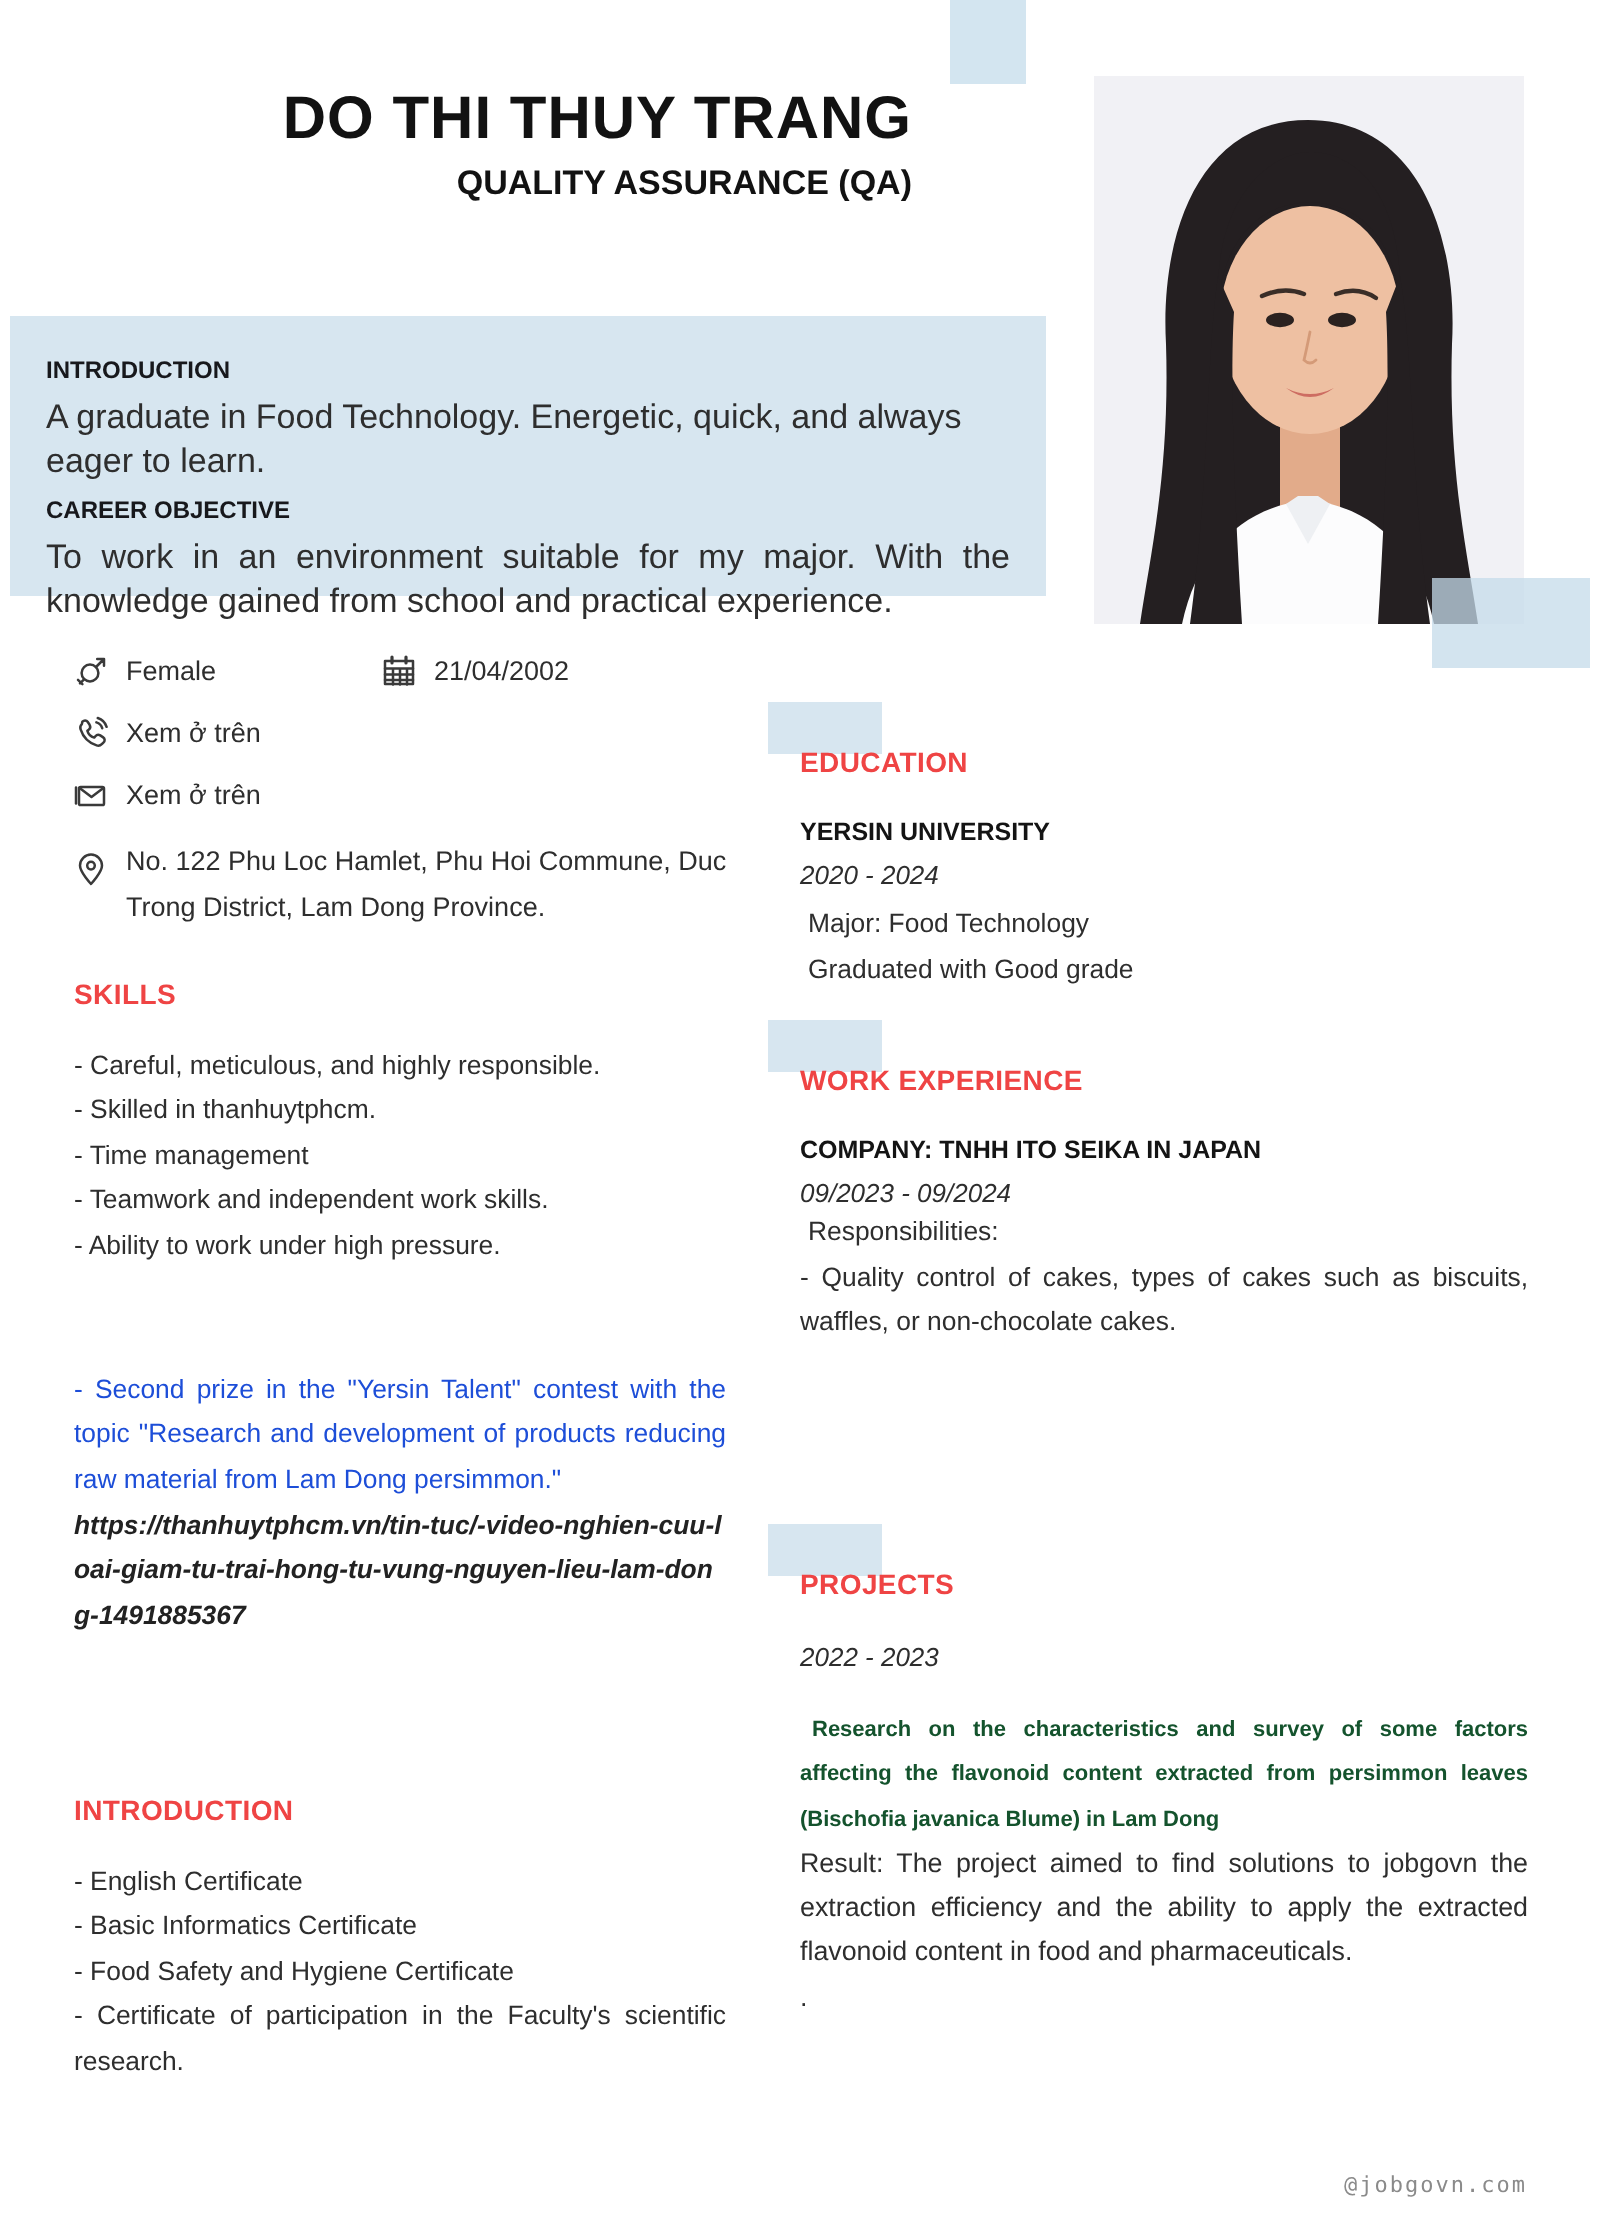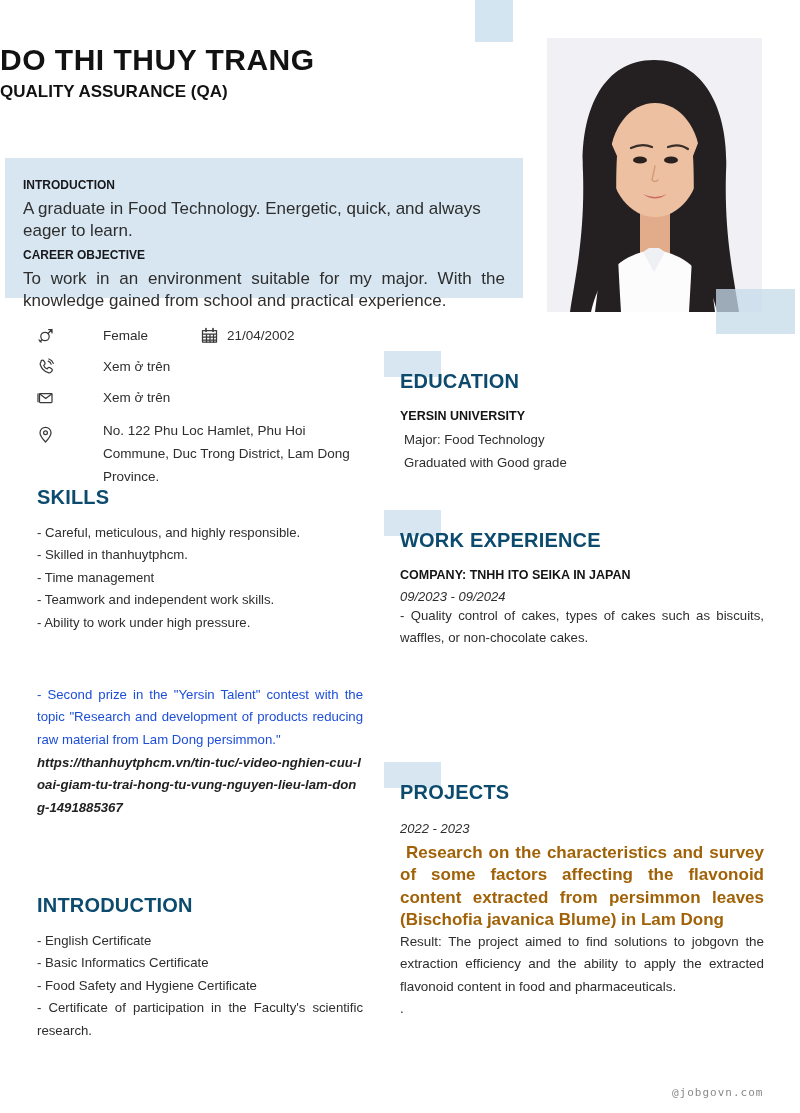--- a/index.html
+++ b/index.html
@@ -7,42 +7,42 @@
   .page {
     position: relative; width: 800px; height: 1113px;
     background: #ffffff; overflow: hidden; color: #2e2e2e;
   }
   
   .sq { position: absolute; background: #d3e5f0; }
   .sq-top { left: 475px; top: 0; width: 38px; height: 42px; }
   .sq-photo-overlay { left: 716px; top: 289px; width: 79px; height: 45px;
     background: rgba(196,219,234,0.75); z-index: 4; }
   
-  .name-block { position: absolute; left: 0; top: 42px; width: 440px; }
+  .name-block { position: absolute; left: 16px; top: 42px; width: 440px; text-align: right; }
   .name { font-size: 30px; font-weight: bold; color: #121212; letter-spacing: 0.5px; line-height: 36px; }
   .job-title { font-size: 17px; font-weight: bold; color: #121212; line-height: 24px; margin-top: 2px; }
   
   .photo { position: absolute; left: 547px; top: 38px; width: 215px; height: 274px; z-index: 2; }
   
   .intro-box { position: absolute; left: 5px; top: 158px; width: 518px; height: 140px;
     background: #d7e6f0; padding: 17px 18px 0 18px; }
   .intro-label { font-size: 12px; font-weight: bold; color: #17181c; line-height: 20px; margin-bottom: 3px; }
   .intro-text { font-size: 17px; color: #2e2e2e; line-height: 22px; margin-bottom: 3px; }
   .intro-text.justify { text-align: justify; }
   
   .contact { position: absolute; left: 37px; top: 326px; width: 332px; }
-  .c-row { display: flex; align-items: flex-start; margin-bottom: 11px; gap: 40px; }
+  .c-row { display: flex; align-items: flex-start; margin-bottom: 11px; }
   .c-row .icon { flex: 0 0 17px; height: 20px; margin-right: 9px; display: flex; align-items: center; }
   .c-text { font-size: 13.5px; color: #2e2e2e; line-height: 20px; }
   .c-row.first { position: relative; }
-  .c-dob { position: absolute; left: 164px; top: 0; display: flex; align-items: flex-start; }
+  .c-dob { position: absolute; left: 154px; top: 0; display: flex; align-items: flex-start; }
   .c-dob .icon { flex: 0 0 17px; margin-right: 9px; }
   .c-row.address .c-text { line-height: 23px; }
   
-  .section-heading { font-size: 20px; font-weight: bold; color: #0c4a6e; line-height: 19px; letter-spacing: 0.2px; }
+  .section-heading { font-size: 14px; font-weight: bold; color: #ef4444; line-height: 19px; letter-spacing: 0.2px; }
   .left-col-sec { position: absolute; left: 37px; width: 326px; }
   .sec-skills { top: 488px; }
   .sec-awards { top: 669px; }
   .sec-certs  { top: 896px; }
   .li { font-size: 13.2px; color: #2e2e2e; line-height: 22.4px; }
   .li.justify { text-align: justify; }
   .sec-body { margin-top: 15px; }
   .para { font-size: 13.2px; color: #1d4ed8; line-height: 22.3px; text-align: justify; }
   .link-text { font-size: 13.2px; font-weight: bold; font-style: italic; color: #222; line-height: 22.4px;
     margin-top: 1px; word-break: break-all; text-decoration: none; display: block; }
@@ -51,22 +51,22 @@
   .right-col-sec .deco { position: absolute; left: -16px; top: 0; width: 57px; height: 26px; background: #d7e6f0; z-index: 0; }
   .right-col-sec .section-heading { position: relative; z-index: 1; margin-top: 21px; }
   .sec-edu { top: 351px; }
   .sec-work { top: 510px; }
   .sec-projects { top: 762px; }
   .sub-head { font-size: 12.5px; font-weight: bold; color: #141414; line-height: 16px; margin-top: 17px; }
   .period { font-size: 13px; font-style: italic; color: #2e2e2e; line-height: 16px; margin-top: 6px; }
   .detail { font-size: 13.2px; color: #2e2e2e; line-height: 22.5px; padding-left: 4px; }
   .detail.first { margin-top: 5px; }
   .work-li { font-size: 13.2px; color: #2e2e2e; line-height: 22.3px; text-align: justify; }
-  .proj-title { font-size: 17px; font-weight: bold; color: #a16207; line-height: 22.3px;
-    text-align: justify; text-indent: 6px; margin-top: 5px; }
+  .proj-title { font-size: 11px; font-weight: bold; color: #14532d; line-height: 22.3px;
+    text-align: justify; text-indent: 6px; margin-top: 17px; }
   .proj-result { font-size: 13.4px; color: #2e2e2e; line-height: 22.3px; text-align: justify; }
   .proj-dot { font-size: 13.4px; color: #2e2e2e; line-height: 22px; margin-top: 0; }
   
   .watermark { position: absolute; left: 672px; top: 1086px; font-family: "DejaVu Sans Mono", monospace;
     font-size: 11px; color: #8a8a8a; letter-spacing: 1px; }
   svg.ic { stroke: #3a3a3a; fill: none; stroke-width: 1.25; stroke-linecap: round; stroke-linejoin: round; }
 </style>
 </head>
 <body>
 
@@ -193,29 +193,31 @@
       <div class="li">-  Basic Informatics Certificate</div>
       <div class="li">-  Food Safety and Hygiene Certificate</div>
       <div class="li justify">- Certificate of participation in the Faculty's  scientific research.</div>
     </div>
   </div>
 
   <div class="right-col-sec sec-edu">
     <div class="deco"></div>
     <div class="section-heading">EDUCATION</div>
     <div class="sub-head">YERSIN UNIVERSITY</div>
+    <div class="period">2020 - 2024</div>
     <div class="detail first">Major: Food Technology</div>
     <div class="detail">Graduated with Good grade</div>
   </div>
 
   <div class="right-col-sec sec-work">
     <div class="deco"></div>
     <div class="section-heading">WORK EXPERIENCE</div>
     <div class="sub-head">COMPANY: TNHH ITO SEIKA IN JAPAN</div>
     <div class="period">09/2023 - 09/2024</div>
+    <div class="detail">Responsibilities:</div>
     <div class="work-li">- Quality control of cakes, types of cakes such as biscuits, waffles, or non-chocolate cakes.</div>
   </div>
 
   <div class="right-col-sec sec-projects">
     <div class="deco"></div>
     <div class="section-heading">PROJECTS</div>
     <div class="period" style="margin-top:19px">2022 - 2023</div>
     <div class="proj-title">Research on the characteristics and survey of some factors affecting the flavonoid content extracted from persimmon leaves (Bischofia javanica Blume) in Lam Dong</div>
     <div class="proj-result">Result: The project aimed to find solutions to jobgovn the extraction efficiency and the ability to apply the extracted flavonoid content in food and pharmaceuticals.</div>
     <div class="proj-dot">.</div>

